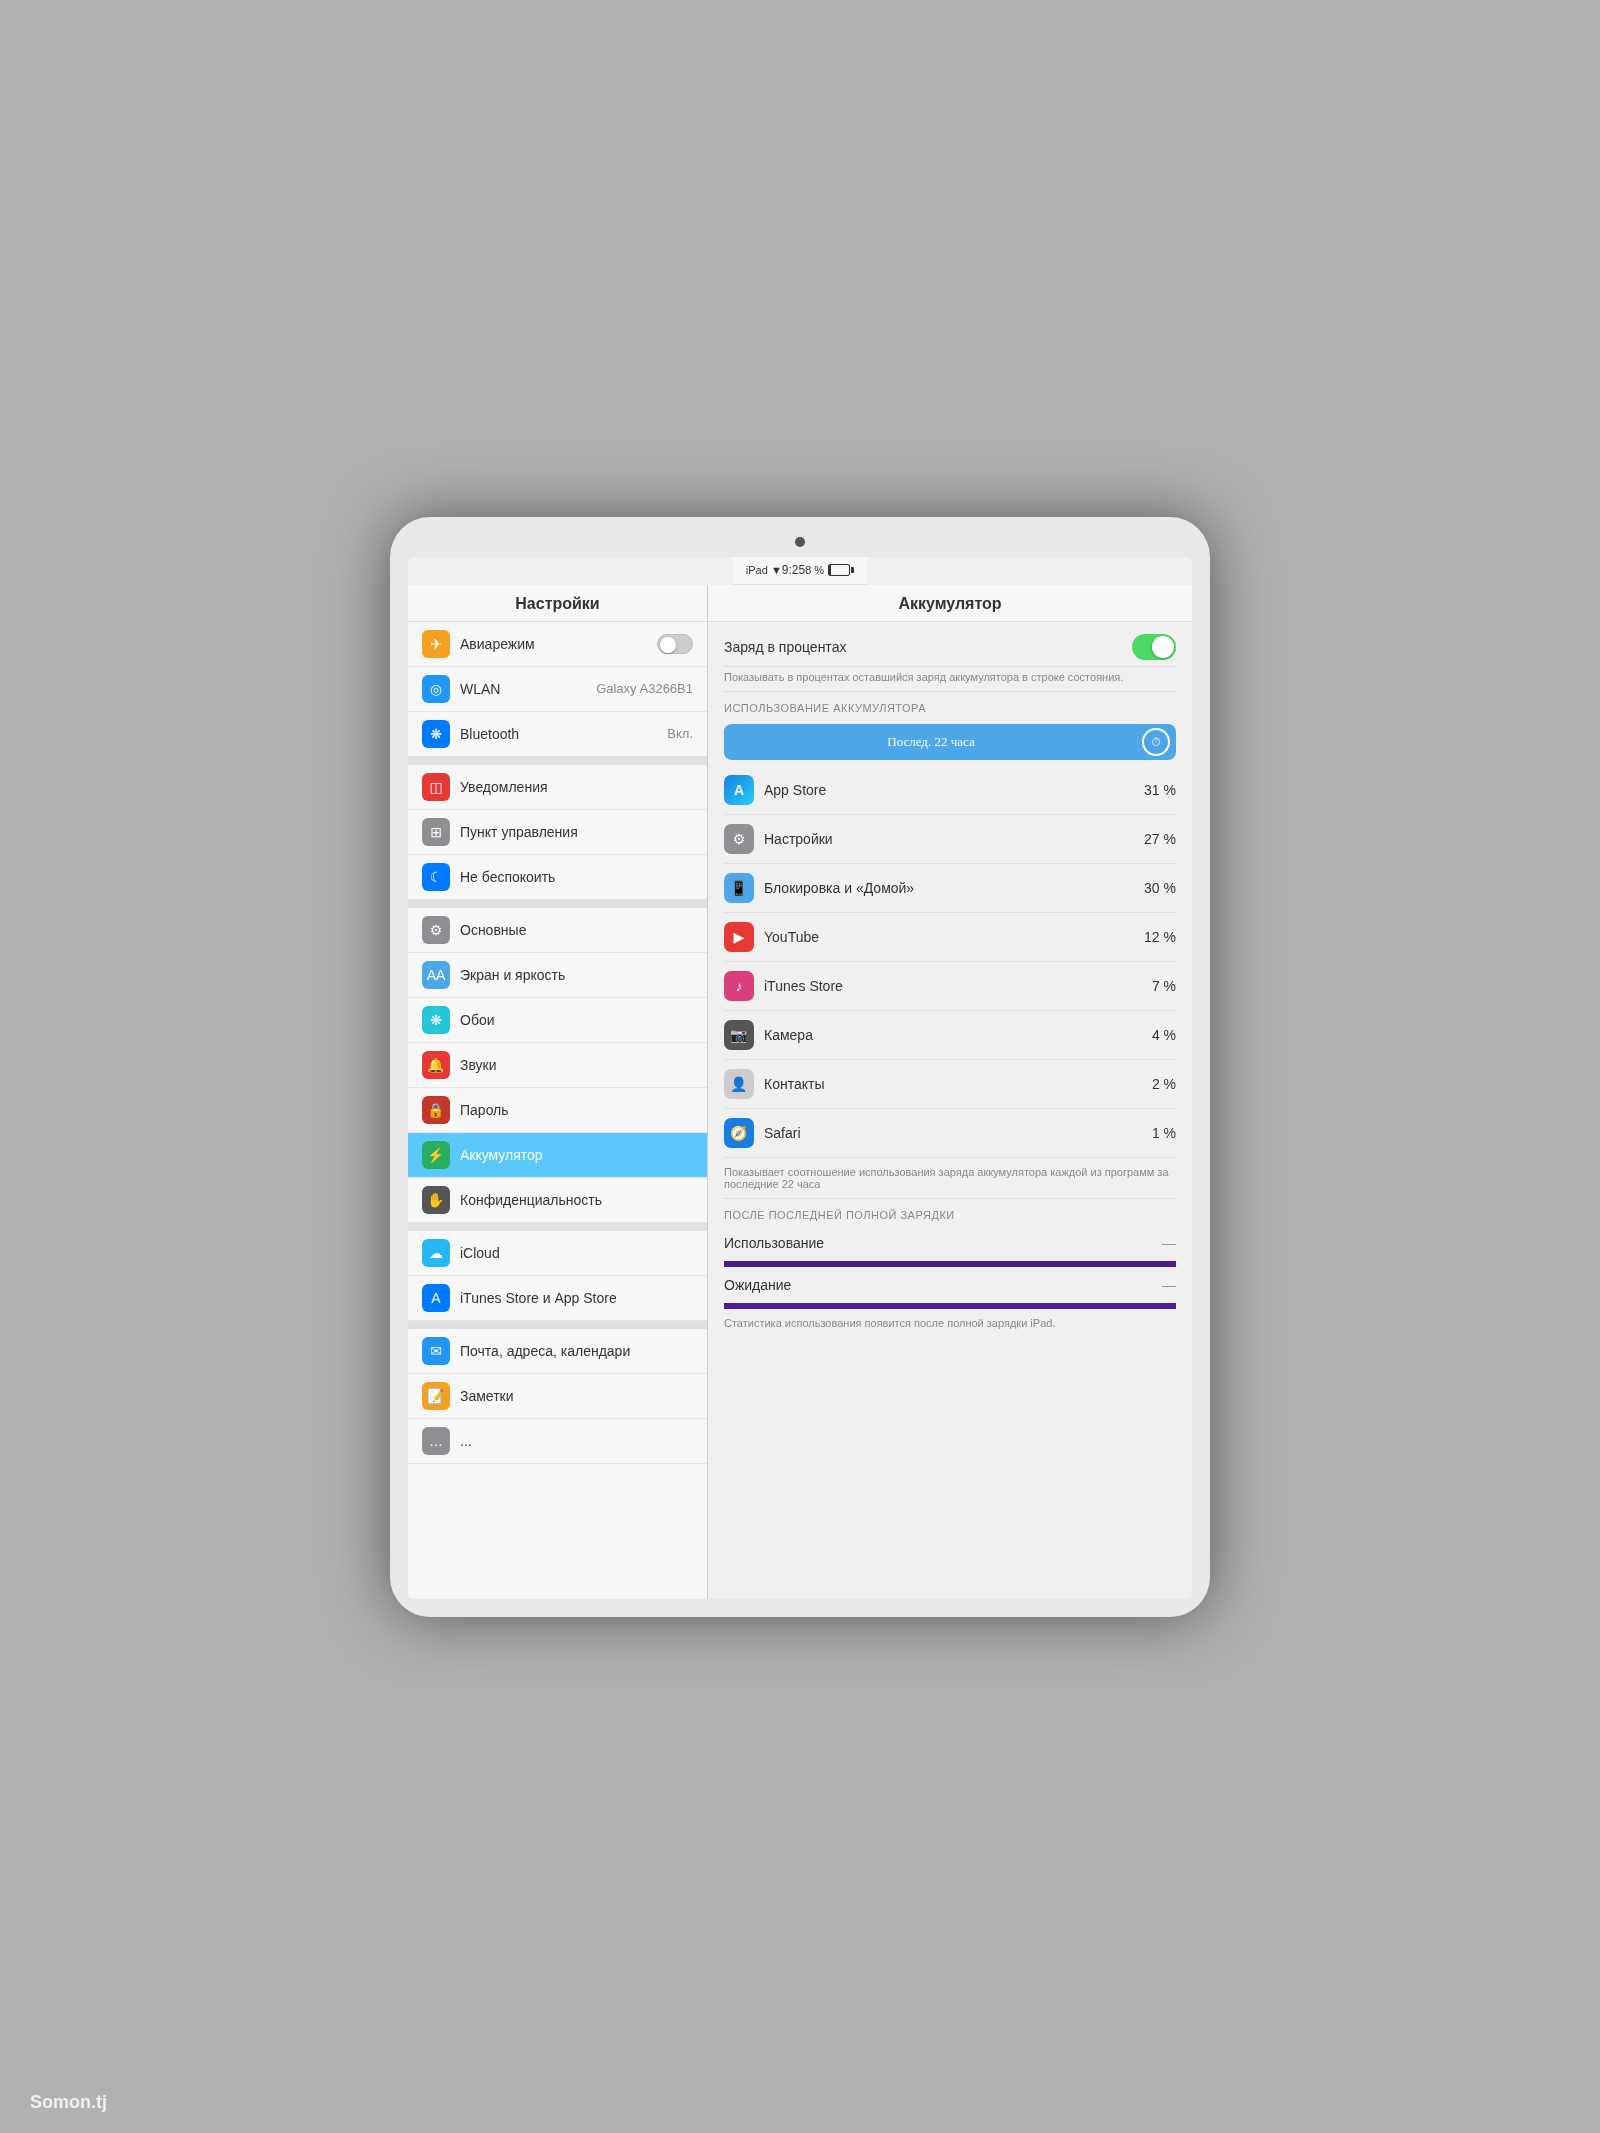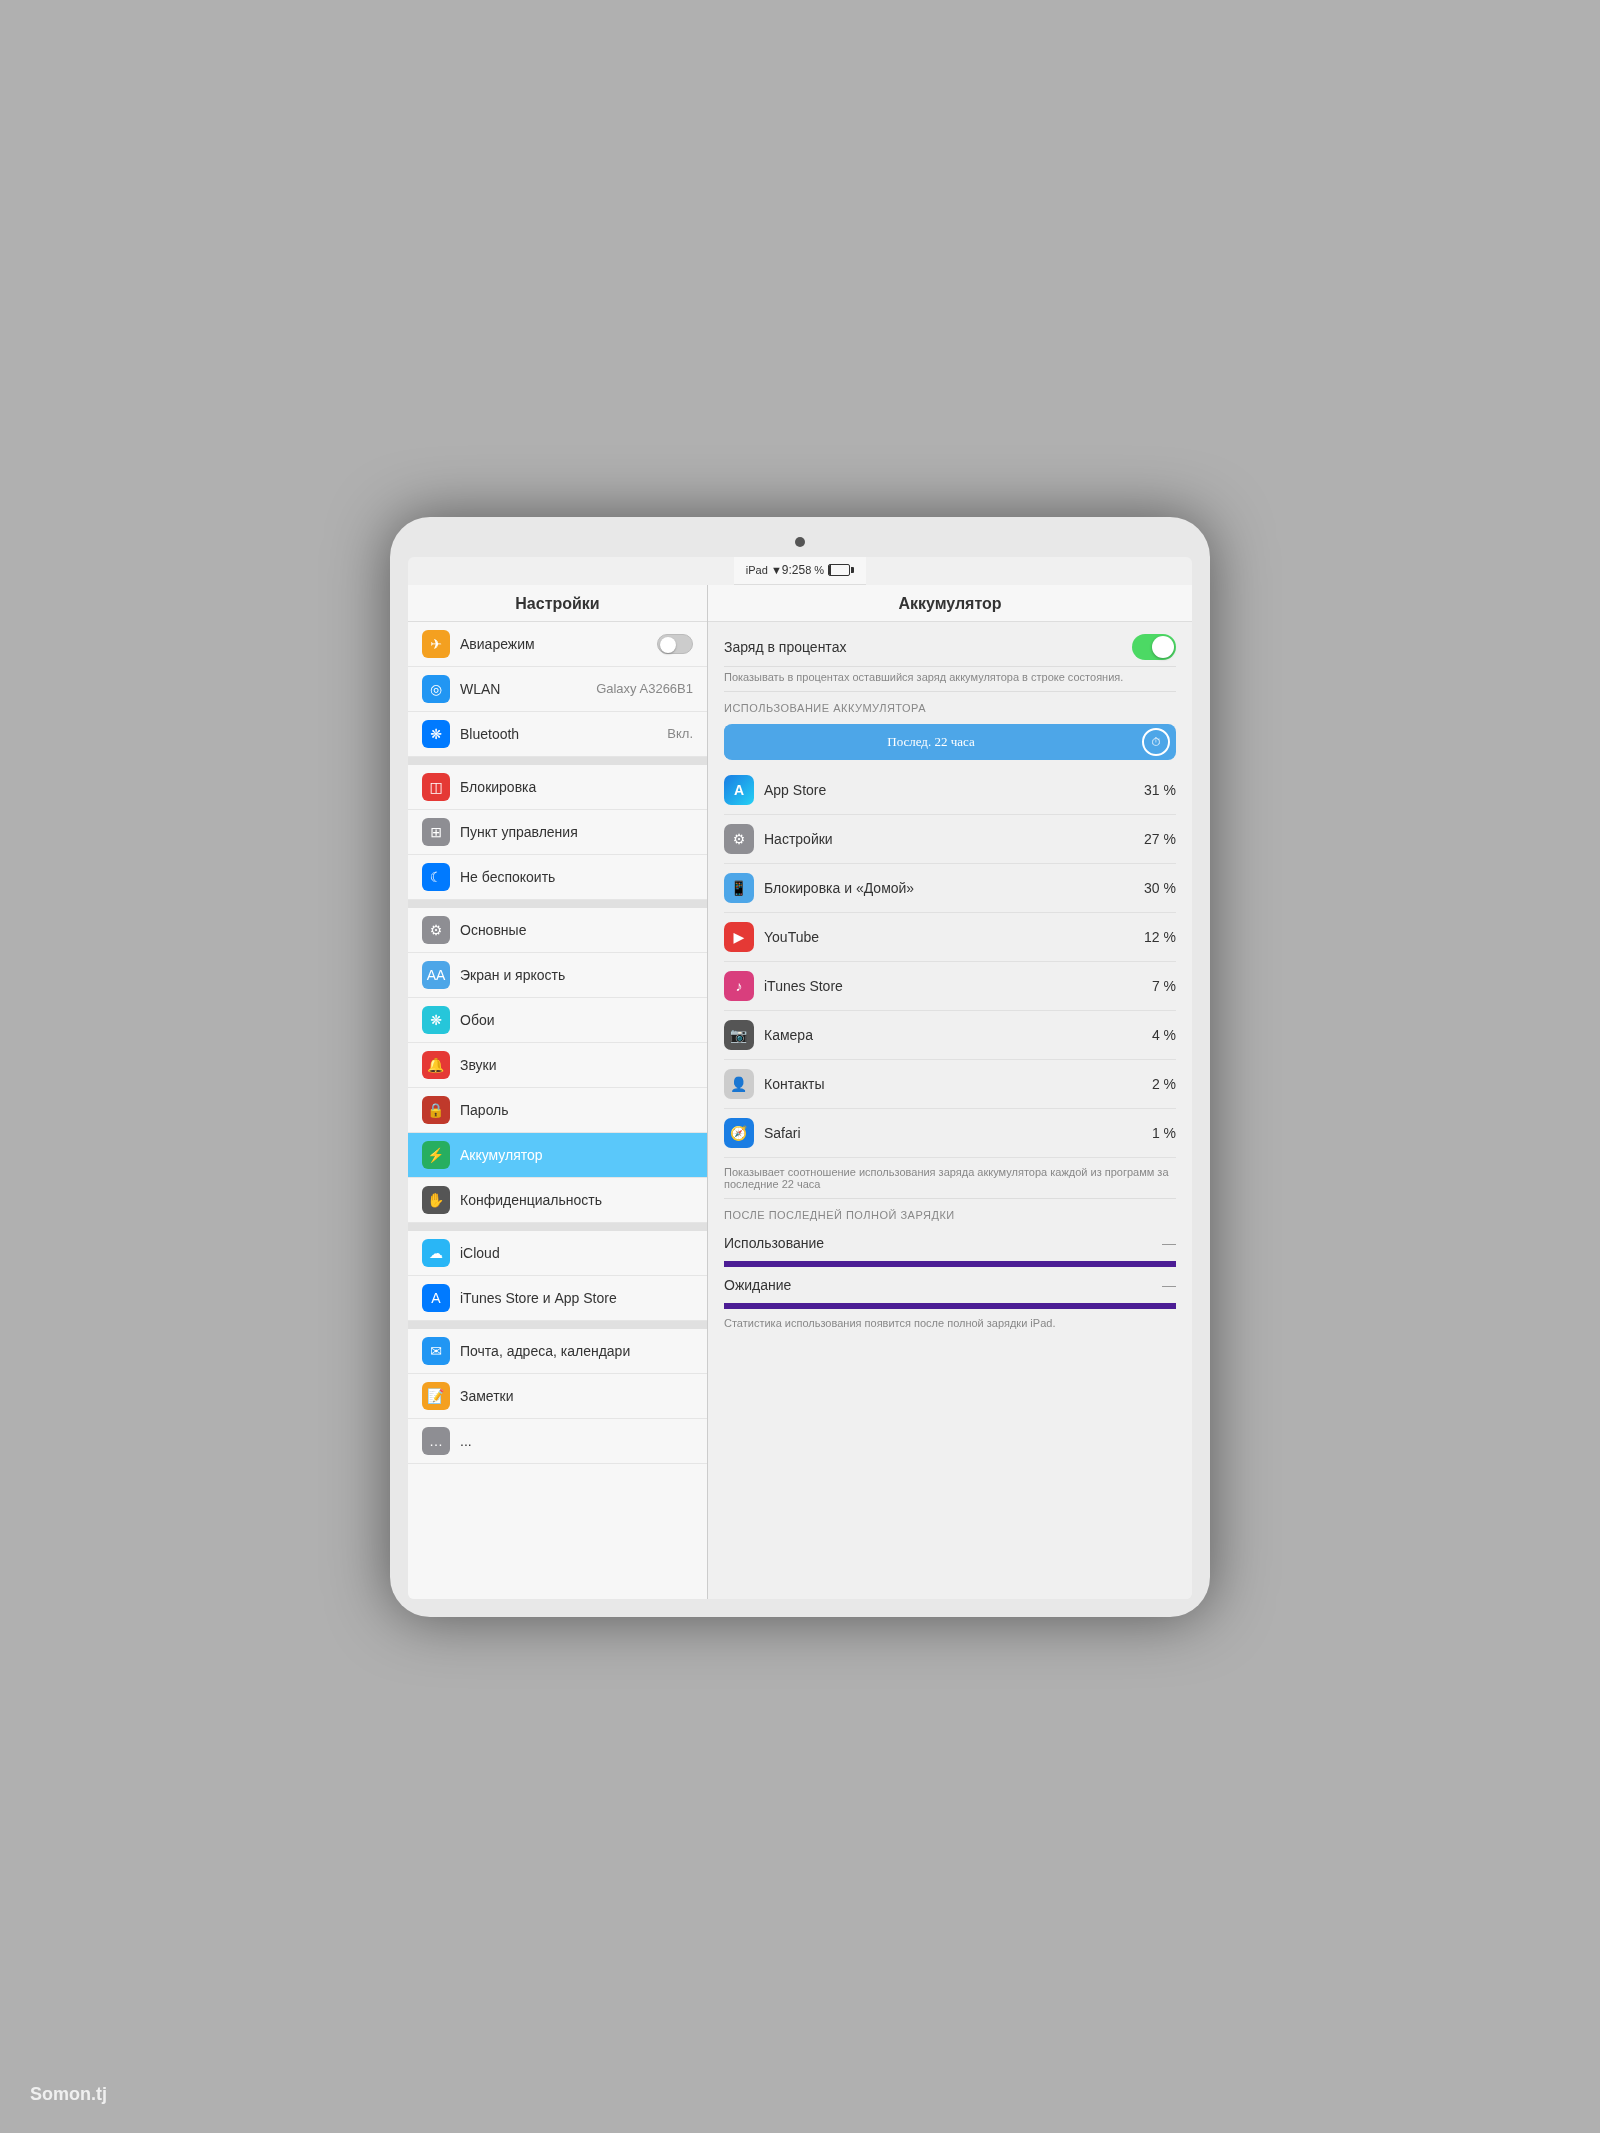--- a/index.html
+++ b/index.html
@@ -304,21 +304,21 @@
     }
 
     
     .app-store-icon {
       background: linear-gradient(135deg, #1a7de3, #25d0f4);
     }
     .settings-icon { background: #8e8e93; }
 
     .watermark {
       position: absolute;
-      bottom: 28px;
+      bottom: 20px;
       left: 30px;
       font-size: 18px;
       color: rgba(255,255,255,0.8);
       font-weight: bold;
       z-index: 20;
     }
   </style>
 </head>
 <body>
 
@@ -365,21 +365,21 @@
         <div class="sidebar-item">
           <div class="app-icon icon-blue2">❋</div>
           <span class="item-label">Bluetooth</span>
           <span class="item-value">Вкл.</span>
         </div>
 
         <div style="height:8px;background:#e0e0e0;"></div>
 
         <div class="sidebar-item">
           <div class="app-icon icon-red" style="background:#e53935;">◫</div>
-          <span class="item-label">Блокировка</span>
+          <span class="item-label">Уведомления</span>
         </div>
 
         <div class="sidebar-item">
           <div class="app-icon icon-gray">⊞</div>
           <span class="item-label">Пункт управления</span>
         </div>
 
         <div class="sidebar-item">
           <div class="app-icon icon-blue2">☾</div>
           <span class="item-label">Не беспокоить</span>

